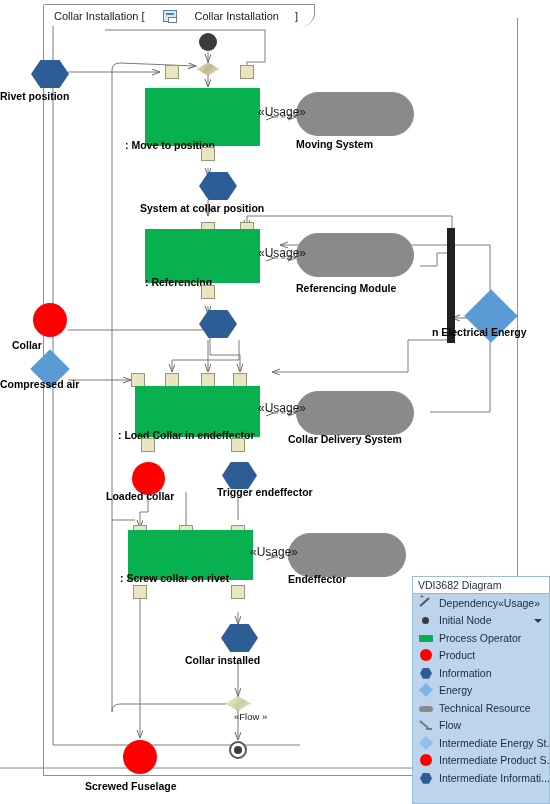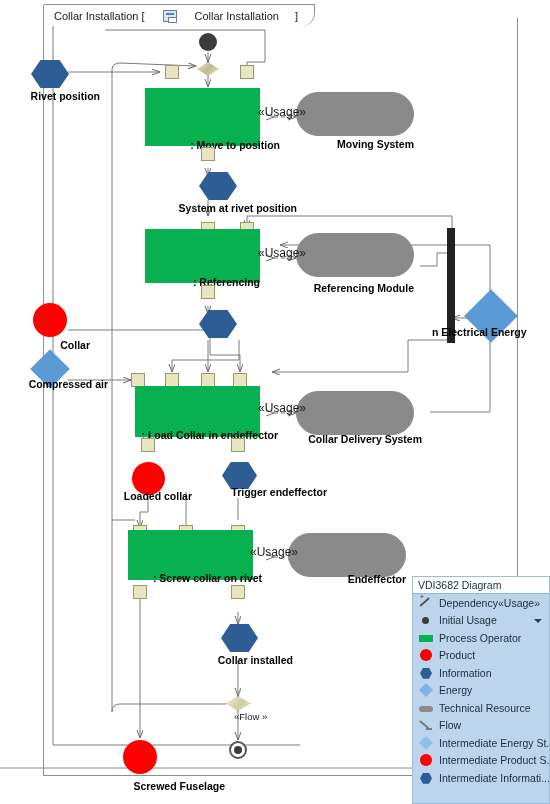--- a/index.html
+++ b/index.html
@@ -55,21 +55,21 @@
   }
 
   .proc {
     position: absolute;
     background: #07B14F;
     border: 1px solid #07B14F;
   }
   .proc-label, .res-label, .nodelabel {
     position: absolute;
     font-size: 10.5px; font-weight: bold; color: #000;
-    white-space: nowrap; text-align: right;
+    white-space: nowrap; text-align: left;
   }
   .resource {
     position: absolute;
     background: #8a8a8a;
     border: 1px solid #8a8a8a;
     border-radius: 999px;
   }
 
   .hex {
     position: absolute;
@@ -336,21 +336,21 @@
   <div class="pin" style="left:165px; top:65px;"></div>
   <div class="pin" style="left:240px; top:65px;"></div>
   <div class="proc" style="left:145px; top:88px; width:115px; height:58px;"></div>
   <div class="proc-label" style="left:125px; top:139px; width:155px;">: Move to position</div>
   <div class="pin" style="left:201px; top:147px;"></div>
   <div class="resource" style="left:296px; top:92px; width:118px; height:44px;"></div>
   <div class="res-label" style="left:296px; top:138px; width:118px;">Moving System</div>
   <div class="usage-label" style="left:258px; top:105px;">«Usage»</div>
 
   <div class="hex" style="left:199px; top:172px; width:38px; height:28px;"></div>
-  <div class="nodelabel" style="left:140px; top:202px; width:157px;">System at rivet position</div>
+  <div class="nodelabel" style="left:140px; top:202px; width:157px;">System at collar position</div>
 
   <div class="pin" style="left:201px; top:222px;"></div>
   <div class="pin" style="left:240px; top:222px;"></div>
   <div class="proc" style="left:145px; top:229px; width:115px; height:54px;"></div>
   <div class="proc-label" style="left:145px; top:276px; width:115px;">: Referencing</div>
   <div class="pin" style="left:201px; top:285px;"></div>
   <div class="resource" style="left:296px; top:233px; width:118px; height:44px;"></div>
   <div class="res-label" style="left:296px; top:282px; width:118px;">Referencing Module</div>
   <div class="usage-label" style="left:258px; top:246px;">«Usage»</div>
 
@@ -410,21 +410,21 @@
 
     <div class="legend-item">
       <span class="li-ico ico-dep"></span>
       <span class="lbl">Dependency«Usage»</span>
     </div>
 
     <div class="legend-item">
       <span class="li-ico">
           <i class="ico-init"></i>
         </span>
-      <span class="lbl">Initial Usage</span>
+      <span class="lbl">Initial Node</span>
       <span class="legend-caret"></span>
     </div>
 
     <div class="legend-item">
       <span class="li-ico">
           <i class="ico-proc"></i>
         </span>
       <span class="lbl">Process Operator</span>
     </div>
 

